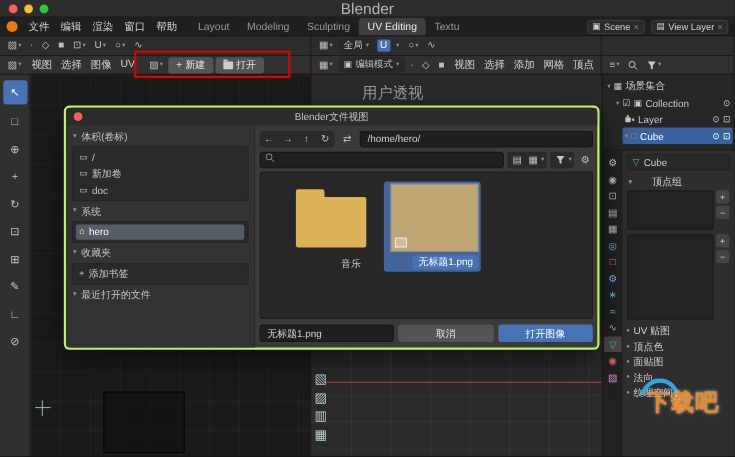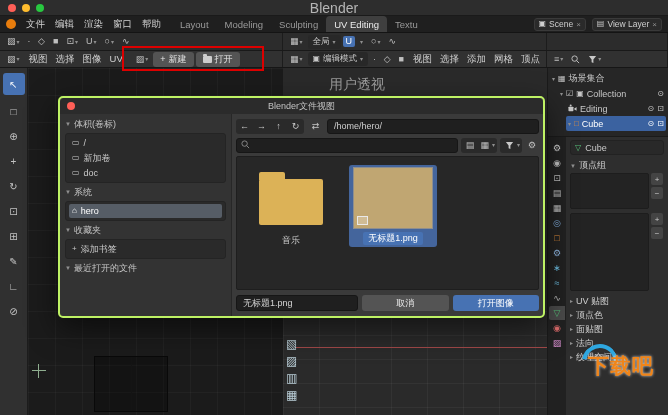--- a/index.html
+++ b/index.html
@@ -76,21 +76,21 @@
   .properties{flex:1;display:flex;border-top:1px solid #1a1a1a;min-height:0;}
   .tabstrip{width:18px;background:#212121;display:flex;flex-direction:column;align-items:center;padding-top:4px;gap:1px;flex:none;}
   .ptab{width:16px;height:14px;display:flex;align-items:center;justify-content:center;font-size:9px;border-radius:2px 0 0 2px;}
   .ptab.active{background:#4a4a4a;}
   .pt-tool{color:#d0d0d0}.pt-render{color:#bdbdbd}.pt-output{color:#bdbdbd}.pt-viewlayer{color:#bdbdbd}
   .pt-scene{color:#bdbdbd}.pt-world{color:#7ca6d4}.pt-object{color:#e8913c}.pt-modifiers{color:#8fb6e0}
   .pt-particles{color:#6fc3e8}.pt-physics{color:#6fc3e8}.pt-constraints{color:#bdbdbd}.pt-data{color:#56c078}
   .pt-material{color:#d96a6a}.pt-texture{color:#d98fd0}
   .pcontent{flex:1;background:#2e2e2e;padding:3px 4px;display:flex;flex-direction:column;font-size:9px;min-width:0;}
   .bread{display:flex;align-items:center;gap:4px;background:#292929;border:1px solid #222;border-radius:3px;height:15px;padding:0 4px;margin-bottom:4px;}
-  .phdr{display:flex;align-items:center;gap:3px;height:13px;color:#d4d4d4;}
+  .phdr{display:flex;align-items:center;gap:17px;height:13px;color:#d4d4d4;}
   .pbox{display:flex;margin:1px 0 3px;}
   .plist{flex:1;background:#232323;border:1px solid #1d1d1d;border-radius:2px;}
   .plist.h36{height:36px;}.plist.h78{height:78px;}
   .pbtns{width:13px;display:flex;flex-direction:column;gap:2px;margin-left:2px;}
   .pmini{width:12px;height:12px;background:#444;border-radius:2px;display:flex;align-items:center;justify-content:center;font-size:8px;color:#ccc;}
   .pcol{display:flex;align-items:center;gap:3px;height:14px;color:#cfcfcf;}
 
   
   .dialog{position:absolute;left:58px;top:96px;width:487px;height:222px;background:#3a3a3a;border:2px solid #bef264;border-radius:5px;
     box-shadow:0 10px 30px rgba(0,0,0,0.55);z-index:10;display:flex;flex-direction:column;}
@@ -105,21 +105,21 @@
   .dlg-main{flex:1;display:flex;flex-direction:column;padding:3px 4px;min-width:0;}
   .dlg-nav{display:flex;align-items:center;gap:3px;height:18px;flex:none;}
   .navgrp{display:flex;background:#2a2a2a;border-radius:3px;}
   .nav-btn{width:17px;height:15px;display:flex;align-items:center;justify-content:center;color:#c6c6c6;font-size:9px;}
   .path-input{flex:1;height:15px;background:#1f1f1f;border:1px solid #161616;border-radius:3px;color:#cfcfcf;font-size:9px;padding:0 6px;font-family:inherit;min-width:0;}
   .dlg-search{display:flex;align-items:center;gap:3px;height:18px;margin-top:1px;flex:none;}
   .search-field{flex:1;display:flex;align-items:center;gap:3px;background:#1f1f1f;border:1px solid #161616;border-radius:3px;height:15px;padding:0 4px;min-width:0;}
   .search-input{flex:1;background:transparent;border:none;outline:none;color:#cfcfcf;font-size:9px;font-family:inherit;min-width:0;}
   .viewgrp{display:flex;background:#2a2a2a;border-radius:3px;align-items:center;padding:0 2px;height:15px;}
   .dlg-files{flex:1;background:#272727;border:1px solid #1e1e1e;border-radius:2px;margin-top:2px;display:flex;align-items:flex-start;gap:14px;padding:8px 10px;min-height:0;overflow:hidden;}
-  .tile{width:88px;display:flex;flex-direction:column;align-items:center;border-radius:3px;padding:2px;}
+  .tile{width:88px;display:flex;flex-direction:column;align-items:flex-end;border-radius:3px;padding:2px;}
   .tile.selected{background:#44659c;}
   .folder-shape{width:64px;height:46px;background:#dcb257;border-radius:2px;position:relative;margin:12px 0 9px;}
   .folder-shape::before{content:"";position:absolute;top:-7px;left:0;width:26px;height:8px;background:#dcb257;border-radius:2px 2px 0 0;}
   .thumb{width:80px;height:62px;background:#c0a672;border:1px solid #8e8e8e;position:relative;margin-bottom:3px;}
   .thumb::after{content:"";position:absolute;left:3px;bottom:3px;width:9px;height:7px;border:1px solid #e9e9e9;background:rgba(255,255,255,0.25);}
   .tile-label{font-size:9px;color:#c9c9c9;height:13px;display:flex;align-items:center;padding:0 5px;border-radius:2px;white-space:nowrap;}
   .tile.selected .tile-label{background:#4772b3;color:#fff;}
   .dlg-footer{display:flex;gap:4px;height:20px;align-items:center;margin-top:3px;flex:none;}
   .fname-input{width:122px;height:16px;background:#1f1f1f;border:1px solid #161616;border-radius:3px;color:#d5d5d5;font-size:9px;padding:0 6px;font-family:inherit;}
   .fbtn{flex:1;height:16px;border-radius:3px;background:#545454;color:#e8e8e8;font-size:9px;display:flex;align-items:center;justify-content:center;}
@@ -333,21 +333,21 @@
           <span class="oicon">⊙</span>
         </div>
         <div class="orow d2">
           <span class="oicon">
             <svg width="9" height="8" viewBox="0 0 10 8">
                 <rect x="0.5" y="2.5" width="5.5" height="5" rx="0.8" fill="#c8c8c8"></rect>
                 <path d="M6.5 5 9.5 3v4z" fill="#c8c8c8"></path>
                 <circle cx="3" cy="1.2" r="1.1" fill="#c8c8c8"></circle>
               </svg>
           </span>
-          <span>Editing</span>
+          <span>Layer</span>
           <span class="spacer"></span>
           <span class="oicon">⊙</span>
           <span class="oicon">⊡</span>
         </div>
         <div class="orow d2 selected">
           <span class="car">▾</span>
           <span class="oicon orange">□</span>
           <span>Cube</span>
           <span class="spacer"></span>
           <span class="oicon">⊙</span>

